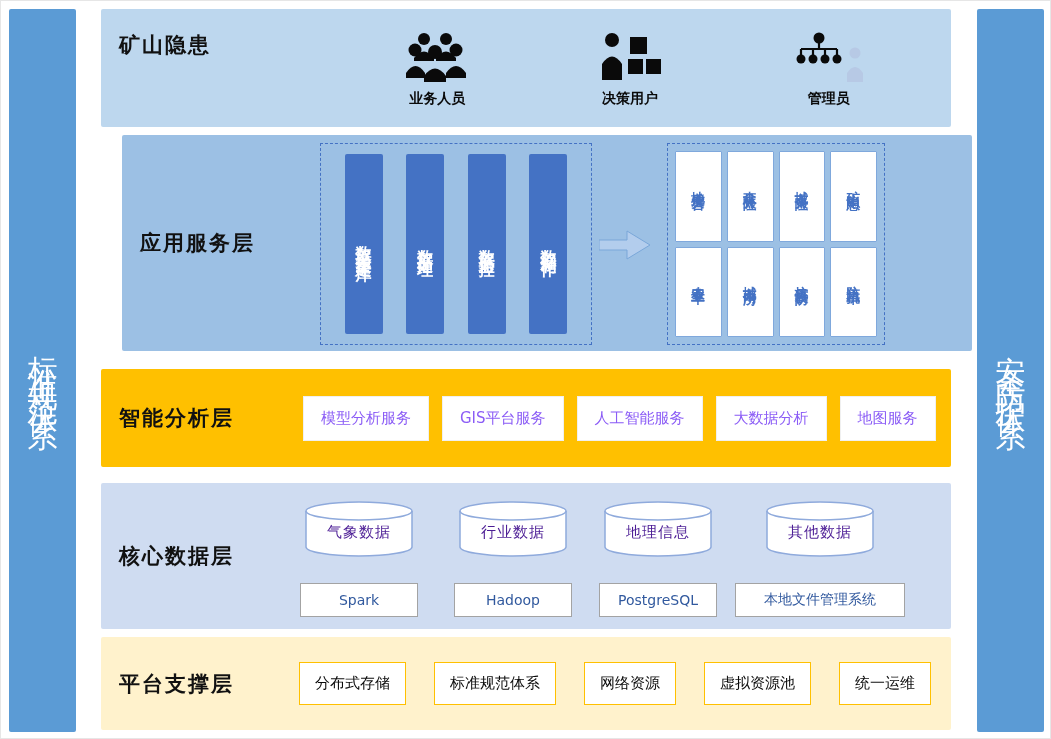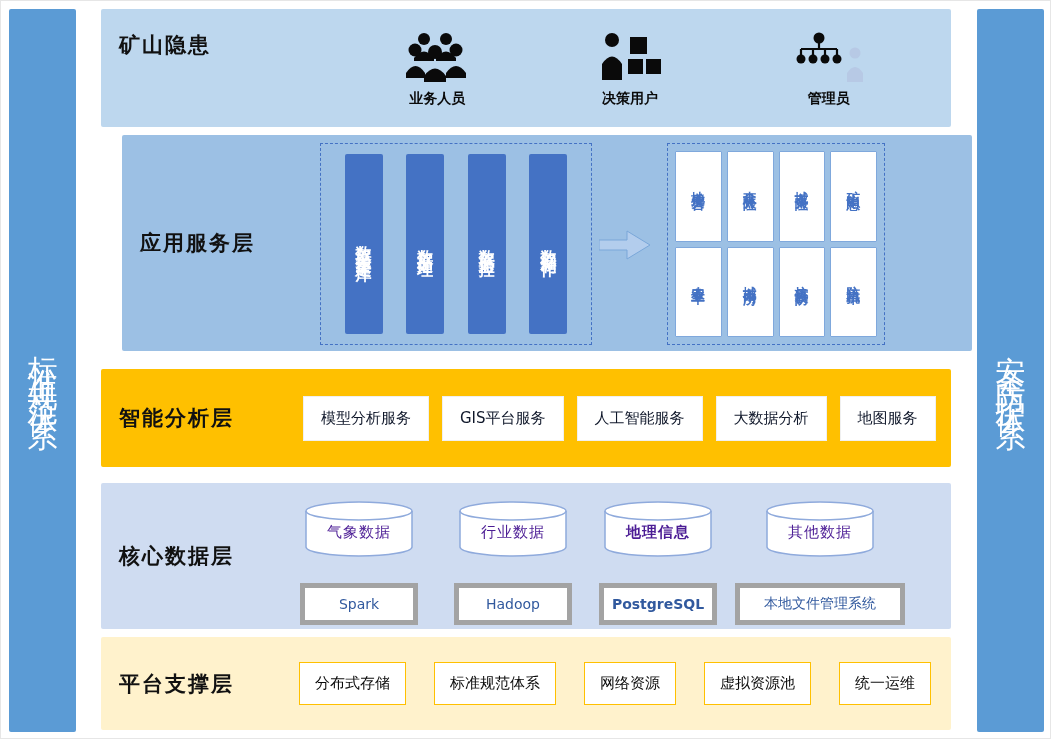--- a/index.html
+++ b/index.html
@@ -63,37 +63,37 @@
   .scenario-text{
     writing-mode:vertical-lr;text-orientation:upright;height:33px;
     font-size:13.5px;letter-spacing:2px;line-height:18px;color:#4472c4;font-weight:bold;
   }
   
   .services{
     position:absolute;left:202px;right:16px;top:0;bottom:0;
     display:flex;align-items:center;gap:13px;
   }
   .service-box{
-    background:#ffffff;padding:12px 17px;font-size:15px;color:#0f172a;
+    background:#ffffff;padding:12px 17px;font-size:15px;color:#8b5cf6;
     white-space:nowrap;border:1px solid #f0f0f0;
   }
   
   .data-col{position:absolute;top:0;bottom:0;}
   .data-col.c0{left:198px;width:120px;}
   .data-col.c1{left:352px;width:120px;}
-  .data-col.c2{left:497px;width:120px;font-weight:bold;}
+  .data-col.c2{left:497px;width:120px;}
   .data-col.c3{left:633px;width:172px;}
   .cylinder{position:absolute;top:16px;left:50%;transform:translateX(-50%);width:118px;height:60px;}
   .cyl-label{
     position:absolute;left:0;right:0;top:24px;text-align:center;
     font-size:15px;color:#4c1d95;letter-spacing:1px;
   }
   .store-box{
     position:absolute;top:100px;left:50%;transform:translateX(-50%);
-    height:28px;background:#ffffff;border:5px solid #a3a3a3;
+    height:28px;background:#ffffff;border:1px solid #a3a3a3;
     display:flex;align-items:center;justify-content:center;
     font-size:14px;color:#31599e;white-space:nowrap;padding:16px 8px;box-sizing:border-box;
   }
   .data-col.c0 .store-box,.data-col.c1 .store-box,.data-col.c2 .store-box{width:118px;}
   .data-col.c3 .store-box{width:170px;}
   
   .resources{
     position:absolute;left:198px;right:16px;top:0;bottom:0;
     display:flex;align-items:center;gap:28px;
   }

